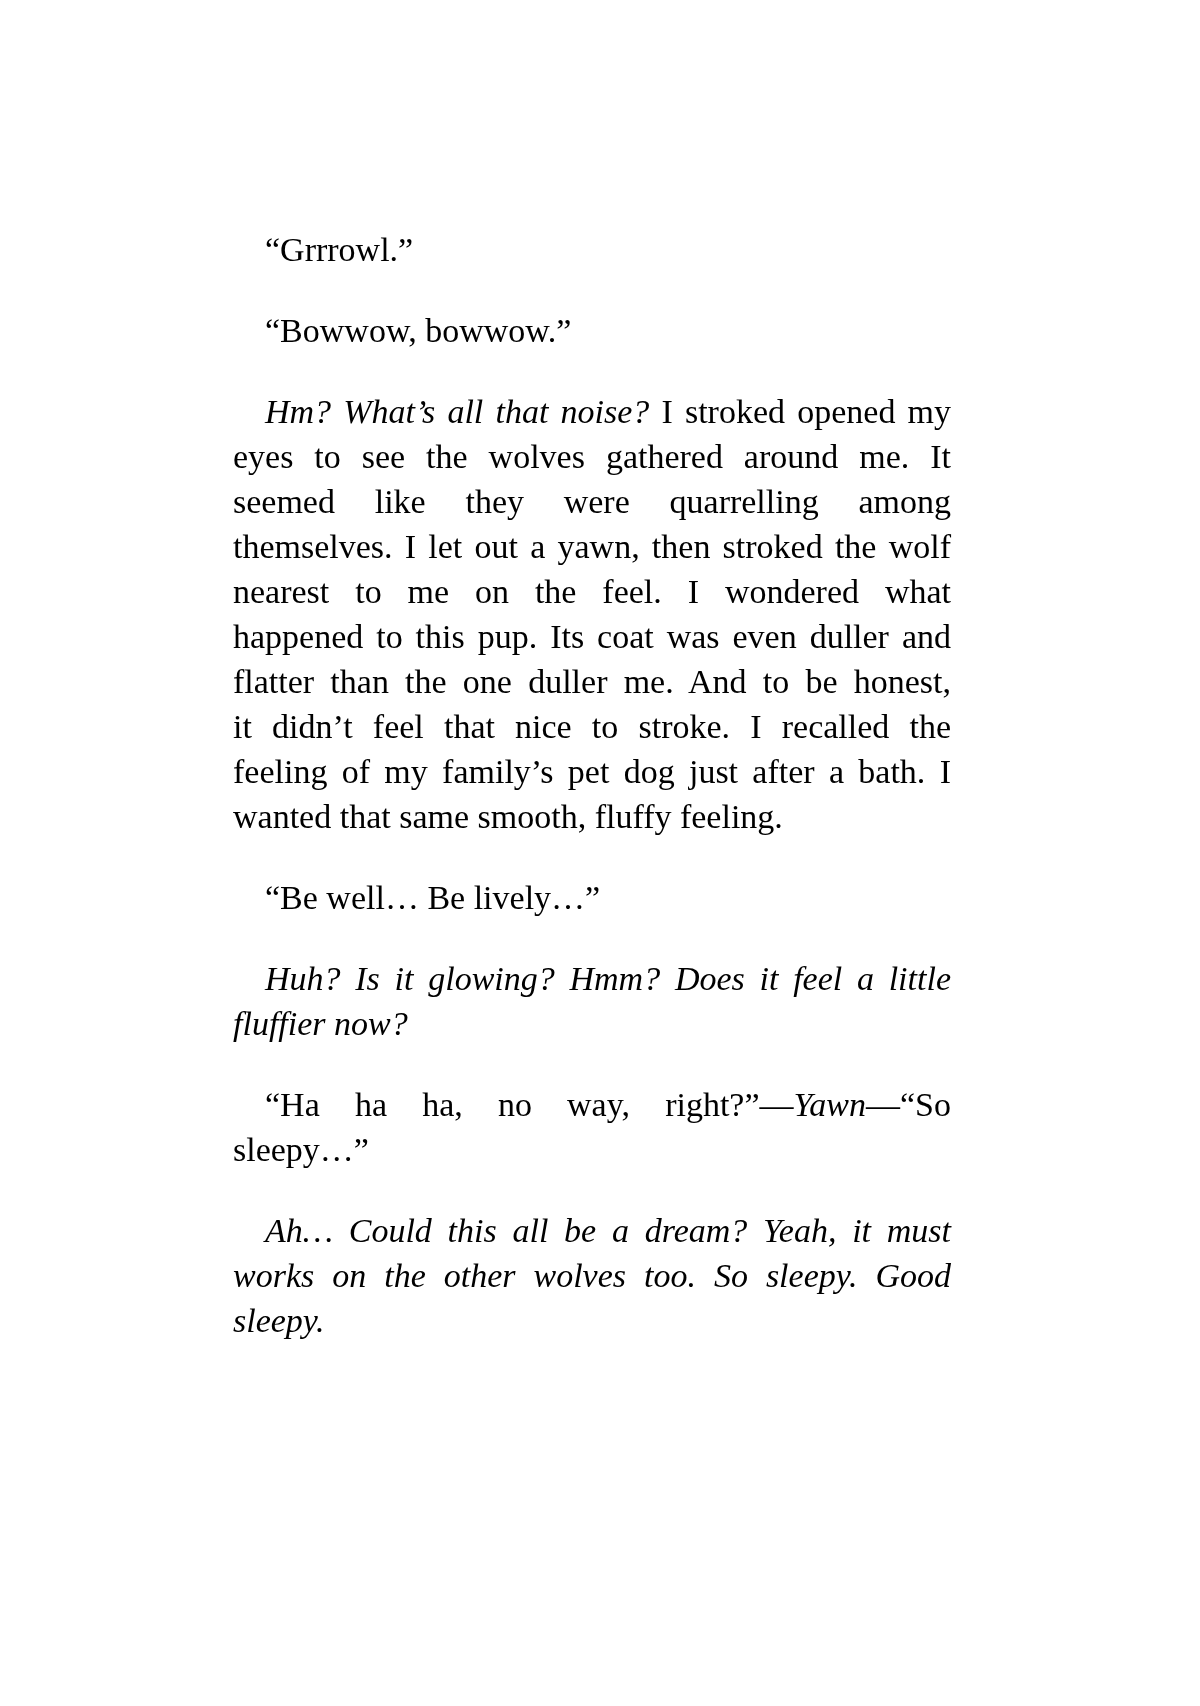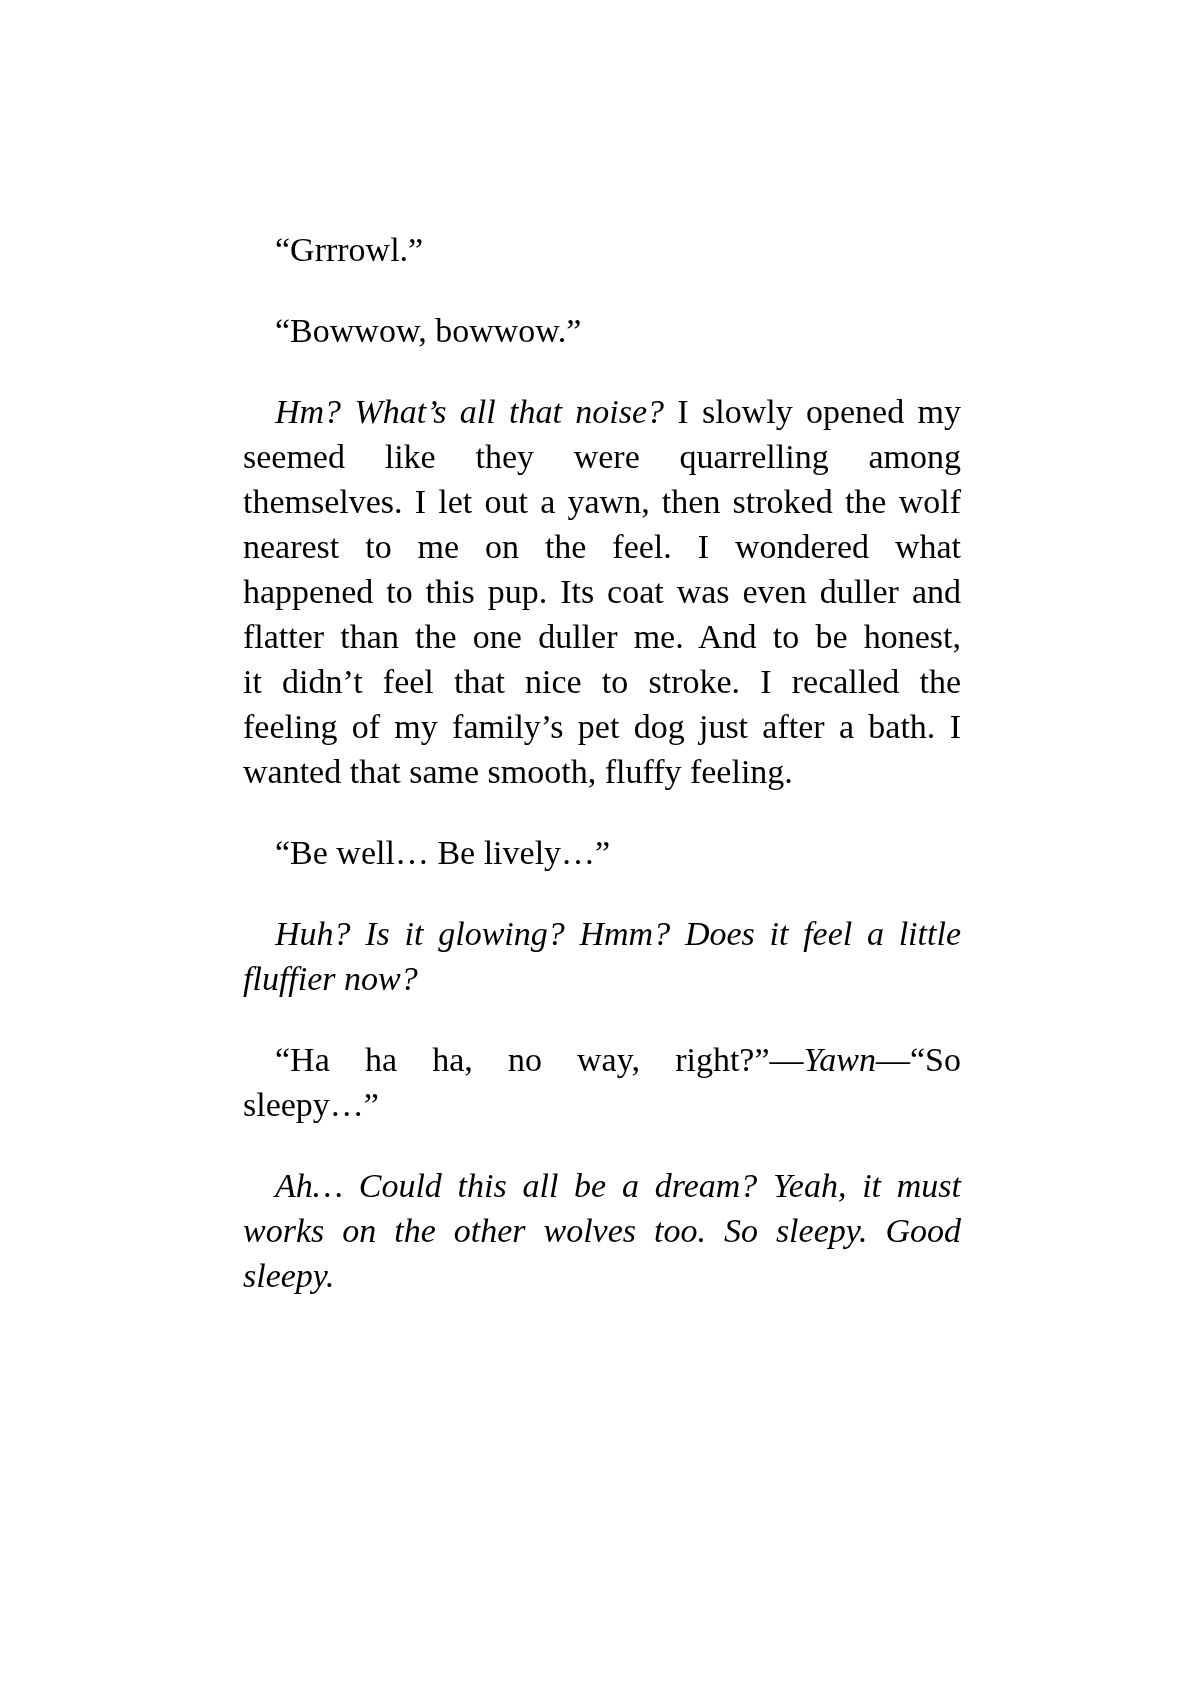--- a/index.html
+++ b/index.html
@@ -8,21 +8,21 @@
     position: relative;
     width: 1200px;
     height: 1706px;
     background: #ffffff;
     color: #000000;
     font-family: "Liberation Serif", "DejaVu Serif", serif;
     overflow: hidden;
   }
   .text-block {
     position: absolute;
-    left: 243px;
+    left: 233px;
     top: 227px;
     width: 718px;
     font-size: 34px;
     line-height: 45px;
   }
   .paragraph { margin-bottom: 36px; }
   .line {
     text-align: justify;
     text-align-last: justify;
   }
@@ -38,21 +38,22 @@
 
 <div class="page" style="background: rgb(255, 255, 255); color: rgb(0, 0, 0);">
   <div class="text-block">
       <div class="paragraph">
         <div class="line first last"><span>“Grrrowl.”</span></div>
       </div>
       <div class="paragraph">
         <div class="line first last"><span>“Bowwow, bowwow.”</span></div>
       </div>
       <div class="paragraph">
-        <div class="line first"><em>Hm? What’s all that noise?</em><span> I slowly opened my</span></div>
+        <div class="line first"><em>Hm? What’s all that noise?</em><span> I stroked opened my</span></div>
+        <div class="line"><span>eyes to see the wolves gathered around me. It</span></div>
         <div class="line"><span>seemed like they were quarrelling among</span></div>
         <div class="line"><span>themselves. I let out a yawn, then stroked the wolf</span></div>
         <div class="line"><span>nearest to me on the feel. I wondered what</span></div>
         <div class="line"><span>happened to this pup. Its coat was even duller and</span></div>
         <div class="line"><span>flatter than the one duller me. And to be honest,</span></div>
         <div class="line"><span>it didn’t feel that nice to stroke. I recalled the</span></div>
         <div class="line"><span>feeling of my family’s pet dog just after a bath. I</span></div>
         <div class="line last"><span>wanted that same smooth, fluffy feeling.</span></div>
       </div>
       <div class="paragraph">

